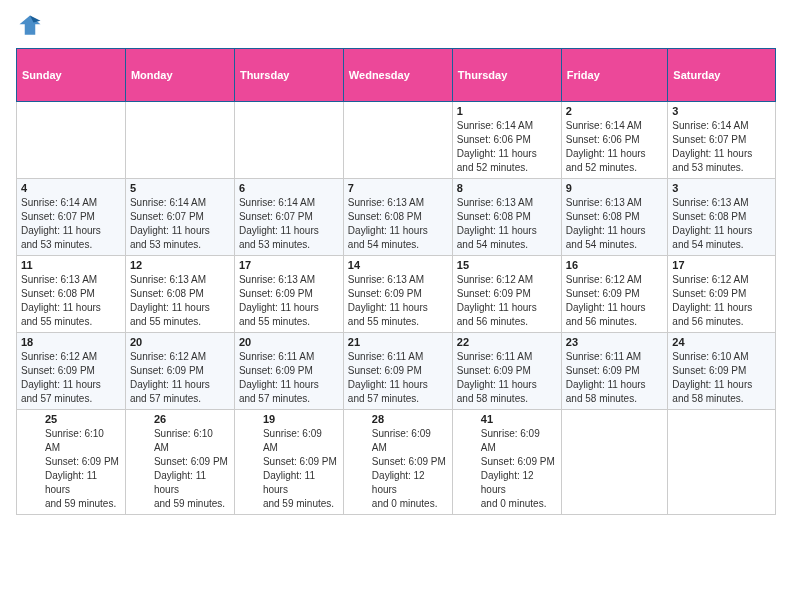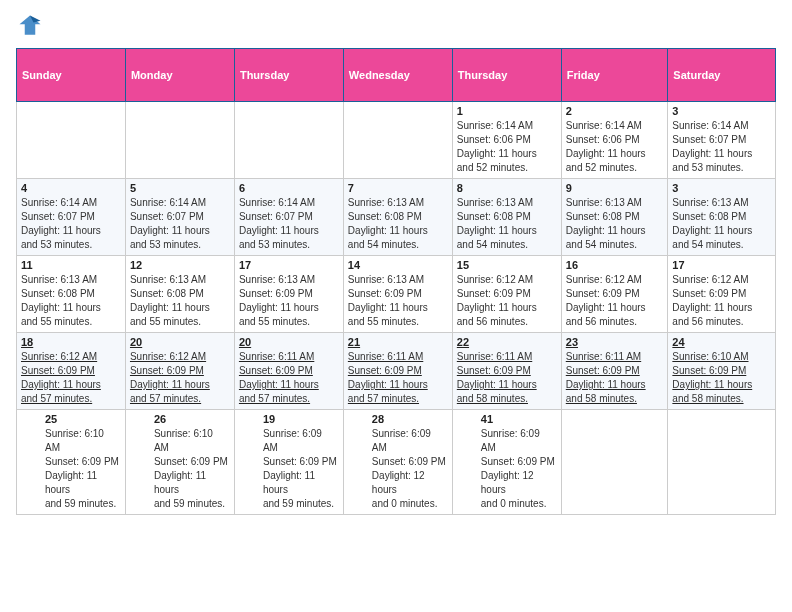--- a/index.html
+++ b/index.html
@@ -89,21 +89,21 @@
       font-size: 10px;
       color: #333;
       line-height: 1.4;
     }
     .empty-cell {
       background: #fff !important;
     }
     .calendar tbody tr:nth-child(1) td { height: 76px; }
     .calendar tbody tr:nth-child(2) td { height: 76px; }
     .calendar tbody tr:nth-child(3) td { height: 76px; margin-top: 32px; }
-    .calendar tbody tr:nth-child(4) td { height: 76px; text-decoration: underline; }
+    .calendar tbody tr:nth-child(4) td { height: 76px; }
     .calendar tbody tr:nth-child(5) td { height: 76px; padding-left: 28px; }
   </style>
 </head>
 <body>
 
 <div class="page">
   <div class="header">
     <div class="logo">
       <svg class="logo-bird" viewBox="0 0 32 32">
         <polygon points="16,4 28,14 22,14 22,26 10,26 10,14 4,14" fill="#2a7abf" opacity="0.85"></polygon>

